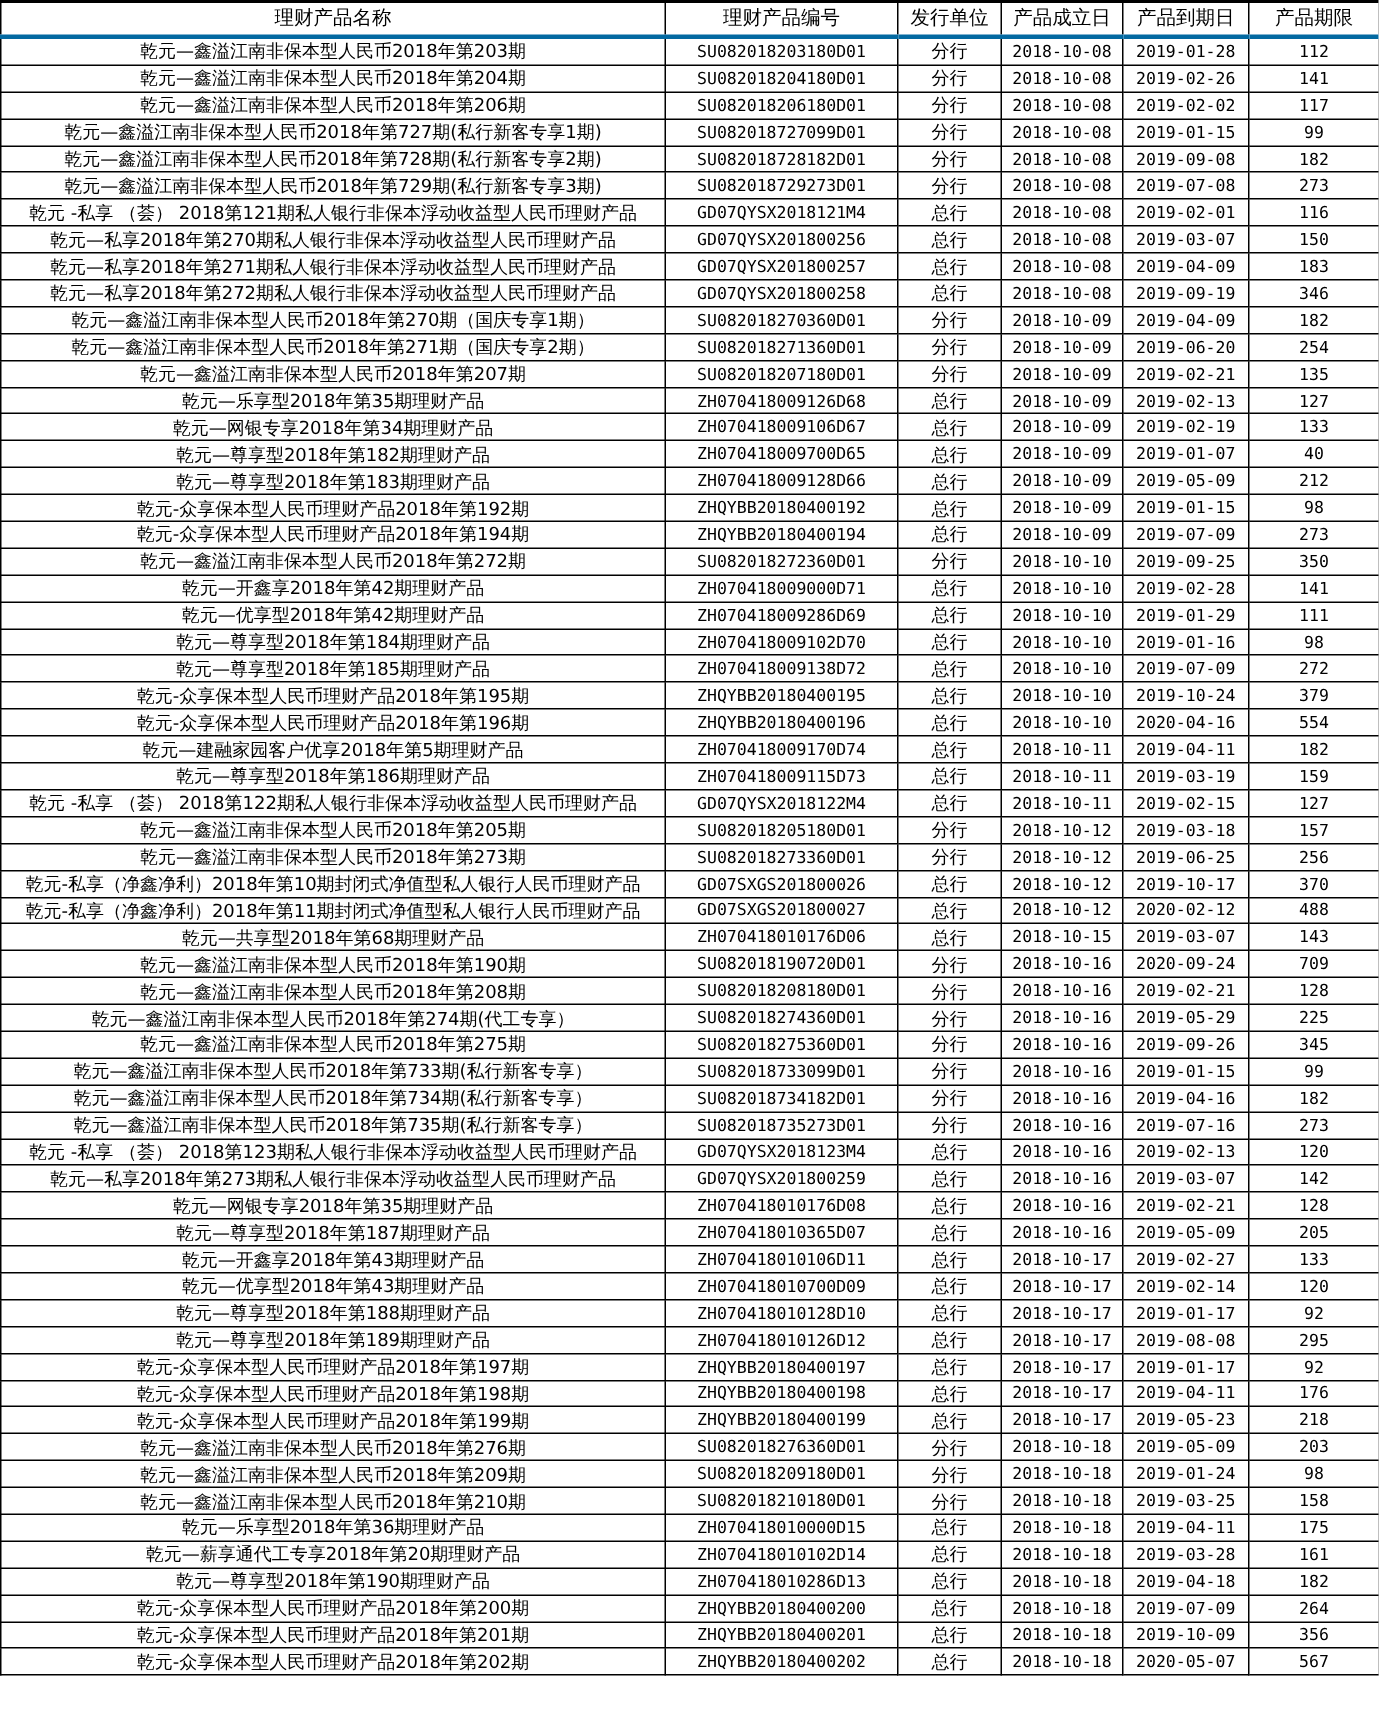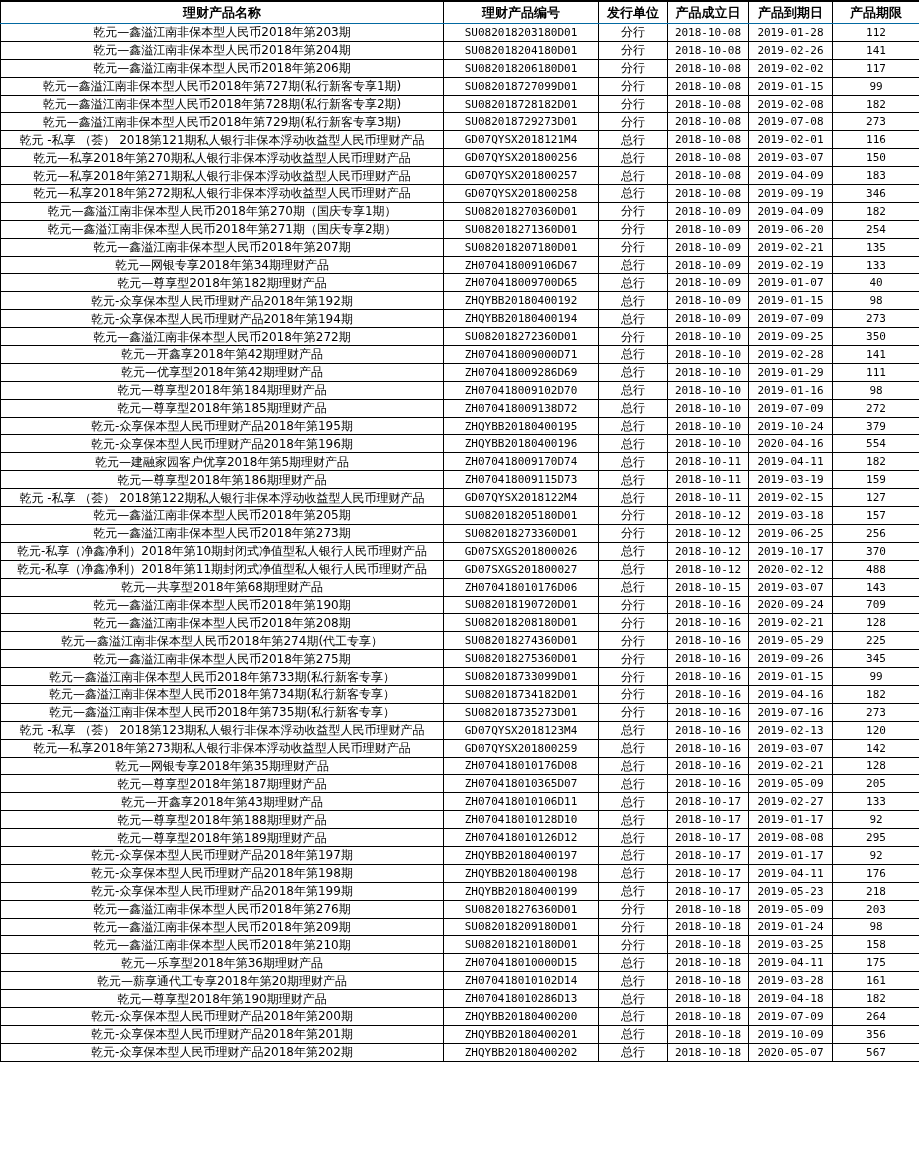--- a/index.html
+++ b/index.html
@@ -35,22 +35,22 @@
     text-align: center;
     vertical-align: middle;
     white-space: nowrap;
     overflow: hidden;
     padding: 0 2px;
     line-height: 1;
   }
   thead th {
     height: 21px;
     font-size: 13px;
-    font-weight: bold;
-    border-bottom: 1px solid #0369a1;
+    font-weight: normal;
+    border-bottom: 3px solid #0369a1;
   }
   tbody td {
     height: 16.9px;
     font-size: 12px;
     font-weight: normal;
   }
   
   tbody td:nth-child(2),
   tbody td:nth-child(4),
   tbody td:nth-child(5),
@@ -113,21 +113,21 @@
         <td>分行</td>
         <td>2018-10-08</td>
         <td>2019-01-15</td>
         <td>99</td>
       </tr>
       <tr>
         <td>乾元—鑫溢江南非保本型人民币2018年第728期(私行新客专享2期)</td>
         <td>SU082018728182D01</td>
         <td>分行</td>
         <td>2018-10-08</td>
-        <td>2019-02-08</td>
+        <td>2019-09-08</td>
         <td>182</td>
       </tr>
       <tr>
         <td>乾元—鑫溢江南非保本型人民币2018年第729期(私行新客专享3期)</td>
         <td>SU082018729273D01</td>
         <td>分行</td>
         <td>2018-10-08</td>
         <td>2019-07-08</td>
         <td>273</td>
       </tr>
@@ -181,34 +181,50 @@
       </tr>
       <tr>
         <td>乾元—鑫溢江南非保本型人民币2018年第207期</td>
         <td>SU082018207180D01</td>
         <td>分行</td>
         <td>2018-10-09</td>
         <td>2019-02-21</td>
         <td>135</td>
       </tr>
       <tr>
+        <td>乾元—乐享型2018年第35期理财产品</td>
+        <td>ZH070418009126D68</td>
+        <td>总行</td>
+        <td>2018-10-09</td>
+        <td>2019-02-13</td>
+        <td>127</td>
+      </tr>
+      <tr>
         <td>乾元—网银专享2018年第34期理财产品</td>
         <td>ZH070418009106D67</td>
         <td>总行</td>
         <td>2018-10-09</td>
         <td>2019-02-19</td>
         <td>133</td>
       </tr>
       <tr>
         <td>乾元—尊享型2018年第182期理财产品</td>
         <td>ZH070418009700D65</td>
         <td>总行</td>
         <td>2018-10-09</td>
         <td>2019-01-07</td>
         <td>40</td>
+      </tr>
+      <tr>
+        <td>乾元—尊享型2018年第183期理财产品</td>
+        <td>ZH070418009128D66</td>
+        <td>总行</td>
+        <td>2018-10-09</td>
+        <td>2019-05-09</td>
+        <td>212</td>
       </tr>
       <tr>
         <td>乾元-众享保本型人民币理财产品2018年第192期</td>
         <td>ZHQYBB20180400192</td>
         <td>总行</td>
         <td>2018-10-09</td>
         <td>2019-01-15</td>
         <td>98</td>
       </tr>
       <tr>
@@ -427,20 +443,28 @@
         <td>2019-05-09</td>
         <td>205</td>
       </tr>
       <tr>
         <td>乾元—开鑫享2018年第43期理财产品</td>
         <td>ZH070418010106D11</td>
         <td>总行</td>
         <td>2018-10-17</td>
         <td>2019-02-27</td>
         <td>133</td>
+      </tr>
+      <tr>
+        <td>乾元—优享型2018年第43期理财产品</td>
+        <td>ZH070418010700D09</td>
+        <td>总行</td>
+        <td>2018-10-17</td>
+        <td>2019-02-14</td>
+        <td>120</td>
       </tr>
       <tr>
         <td>乾元—尊享型2018年第188期理财产品</td>
         <td>ZH070418010128D10</td>
         <td>总行</td>
         <td>2018-10-17</td>
         <td>2019-01-17</td>
         <td>92</td>
       </tr>
       <tr>

